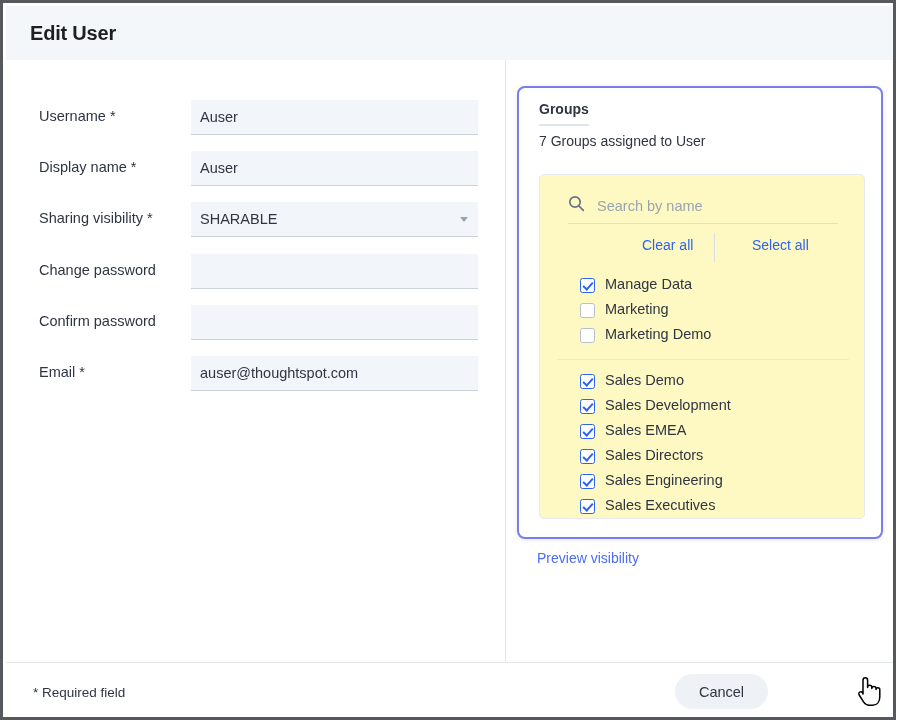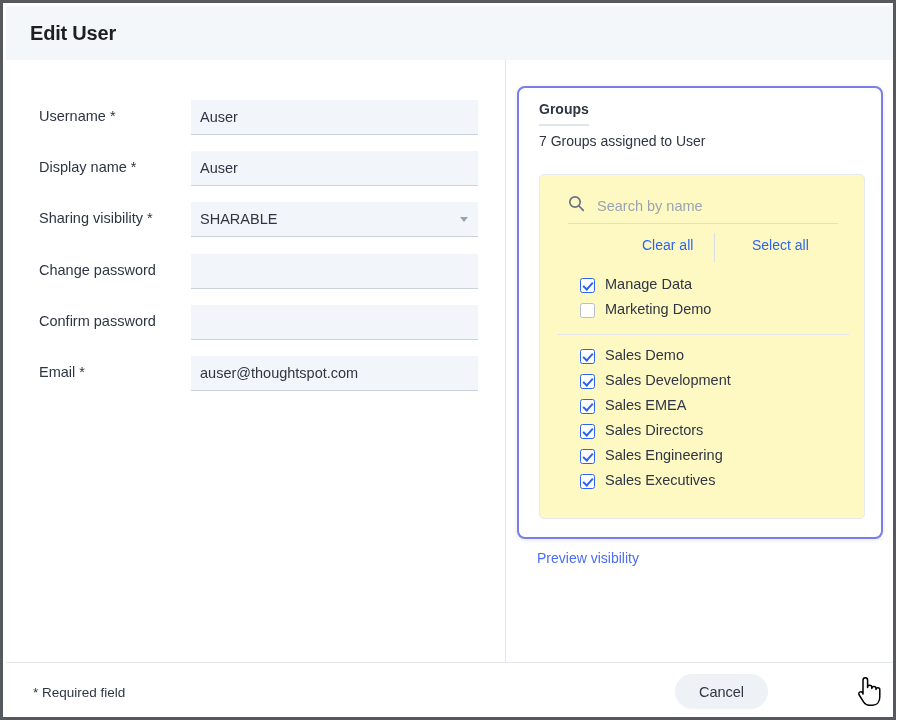--- a/index.html
+++ b/index.html
@@ -359,20 +359,24 @@
           <div class="act-link act-clear">Clear all</div>
           <div class="act-sep"></div>
           <div class="act-link act-select">Select all</div>
         </div>
 
         <div class="chk-list">
 
           <div class="chk-item">
             <span class="chk-box on"></span>
             <span class="chk-label">Manage Data</span>
+          </div>
+          <div class="chk-item">
+            <span class="chk-box off"></span>
+            <span class="chk-label">Marketing</span>
           </div>
           <div class="chk-item">
             <span class="chk-box off"></span>
             <span class="chk-label">Marketing Demo</span>
           </div>
 
           <div style="position:relative;height:21px;">
             <div class="group-sep" style="top:10px;"></div>
           </div>
 

